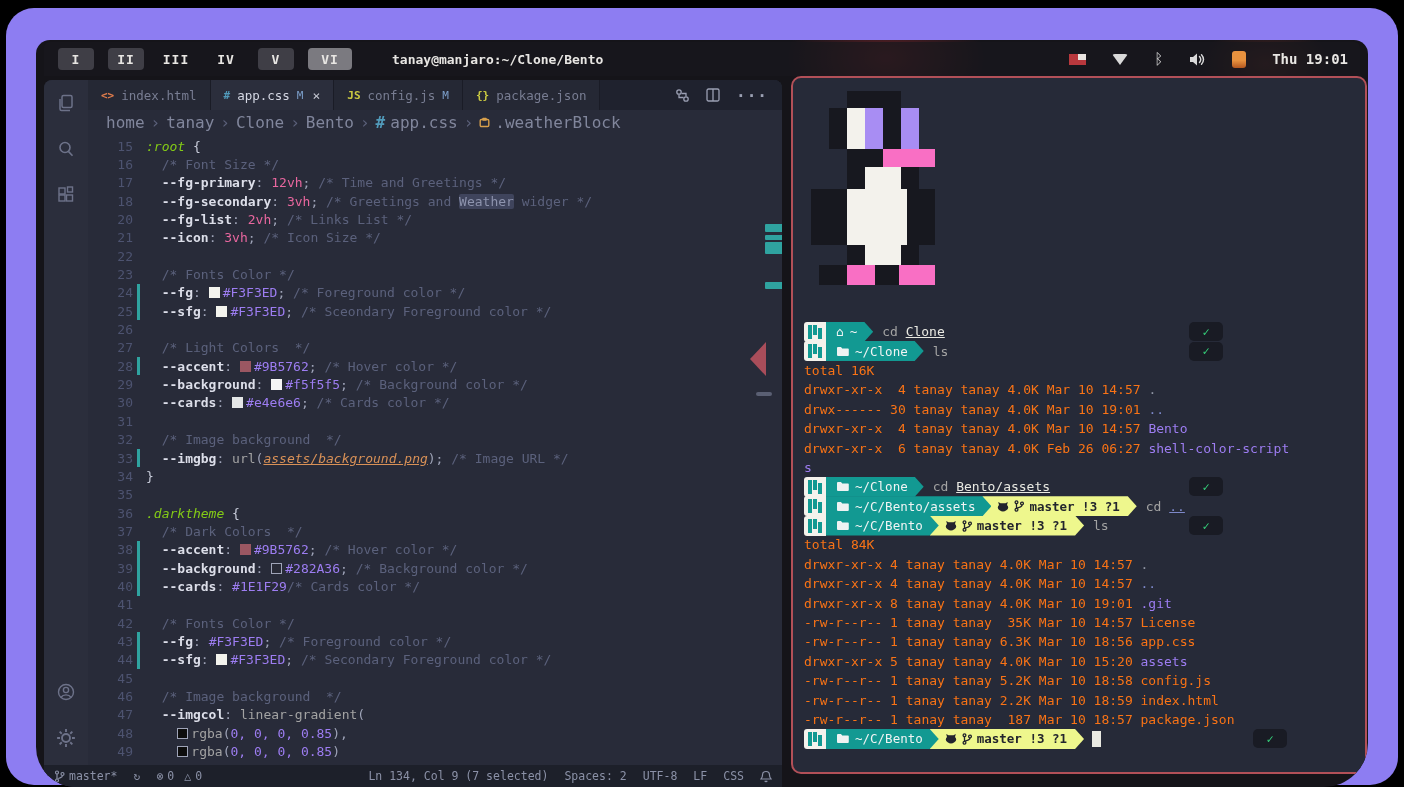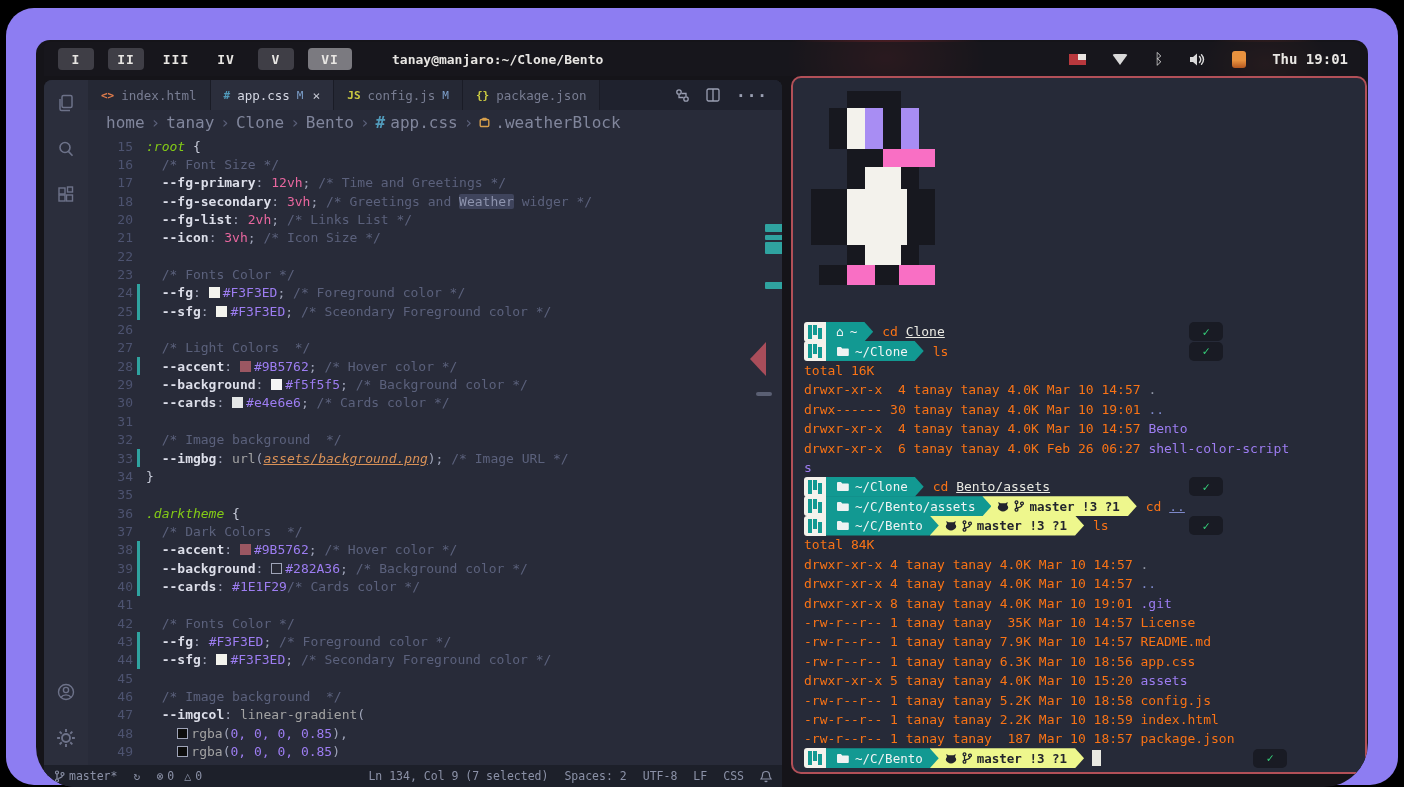--- a/index.html
+++ b/index.html
@@ -99,21 +99,21 @@
     cursor:text; }
   .art i { position:absolute; display:block; }
   .a-d { background:#17181f; } .a-w { background:#f3f2ec; }
   .a-u { background:#a88df3; } .a-p { background:#f96fc4; }
 
   .tlines { position:absolute; left:11px; top:244px; right:6px; }
   .trow { height:19.4px; display:flex; align-items:center; position:relative;
     white-space:pre; font-size:13px; }
   .t-d { color:#f97316; } .t-dir { color:#9d7df2; } .t-bb { color:#7d88c9; }
   .t-dd { color:#8f95a3; }
-  .t-g { color:#f97316; } 
+  .t-g { color:#a3a3a3; } 
   .t-a { color:#e9e9e2; text-decoration:underline; }
   .t-ab { color:#7d88c9; text-decoration:underline; }
 
   .seg { height:20px; display:flex; align-items:center; position:relative; }
   .logo { width:22px; background:#f3f2ec; border-radius:3px 0 0 3px; z-index:5; flex:none; }
   .logo i { position:absolute; width:4px; background:#129992; }
   .logo .b1 { left:4px; top:3px; bottom:3px; }
   .logo .b2 { left:9px; top:3px; bottom:7px; }
   .logo .b3 { left:14px; top:6px; bottom:3px; }
   .teal { background:#129992; color:#f0f4f4; z-index:4; padding:0 16px 0 10px; font-size:12.5px;
@@ -406,21 +406,20 @@
                 <circle cx="2.5" cy="9.8" r="1.4"></circle>
                 <circle cx="8" cy="3.5" r="1.4"></circle>
                 <path d="M2.5 3.6 v4.8 M8 5 c0 2.5-3.5 2-5 3.3"></path>
               </g>
             </svg><span>master !3 ?1</span></div><span class="cmd"><span class="t-g">ls</span></span><div class="ok">✓</div></div>
         <div class="trow"><span class="t-d">total 84K</span></div>
         <div class="trow"><span class="t-d">drwxr-xr-x 4 tanay tanay 4.0K Mar 10 14:57 </span><span class="t-dd">.</span></div>
         <div class="trow"><span class="t-d">drwxr-xr-x 4 tanay tanay 4.0K Mar 10 14:57 </span><span class="t-bb">..</span></div>
         <div class="trow"><span class="t-d">drwxr-xr-x 8 tanay tanay 4.0K Mar 10 19:01 </span><span class="t-dir">.git</span></div>
         <div class="trow"><span class="t-d">-rw-r--r-- 1 tanay tanay  35K Mar 10 14:57 License</span></div>
-        <div class="trow"><span class="t-d">-rw-r--r-- 1 tanay tanay 7.9K Mar 10 14:57 README.md</span></div>
         <div class="trow"><span class="t-d">-rw-r--r-- 1 tanay tanay 6.3K Mar 10 18:56 app.css</span></div>
         <div class="trow"><span class="t-d">drwxr-xr-x 5 tanay tanay 4.0K Mar 10 15:20 </span><span class="t-dir">assets</span></div>
         <div class="trow"><span class="t-d">-rw-r--r-- 1 tanay tanay 5.2K Mar 10 18:58 config.js</span></div>
         <div class="trow"><span class="t-d">-rw-r--r-- 1 tanay tanay 2.2K Mar 10 18:59 index.html</span></div>
         <div class="trow"><span class="t-d">-rw-r--r-- 1 tanay tanay  187 Mar 10 18:57 package.json</span></div>
         <div class="trow"><div class="seg logo"><i class="b1"></i><i class="b2"></i><i class="b3"></i></div><div class="seg teal"><svg width="13" height="11" viewBox="0 0 13 11">
               <path d="M1 2 a1 1 0 0 1 1-1 h3 l1.2 1.5 H12 a0.8 0.8 0 0 1 .8.8 V9 a1 1 0 0 1 -1 1 H2 a1 1 0 0 1 -1-1 z" fill="#eef2f2"></path>
             </svg><span>~/C/Bento</span></div><div class="seg ygit"><svg width="12" height="11" viewBox="0 0 12 11">
               <path d="M2 4 L1.2 1 3.5 2.2 h5 L10.8 1 10 4 a5 4 0 1 1 -8 0z" fill="#23252d"></path>
             </svg><svg width="10" height="12" viewBox="0 0 10 12">

